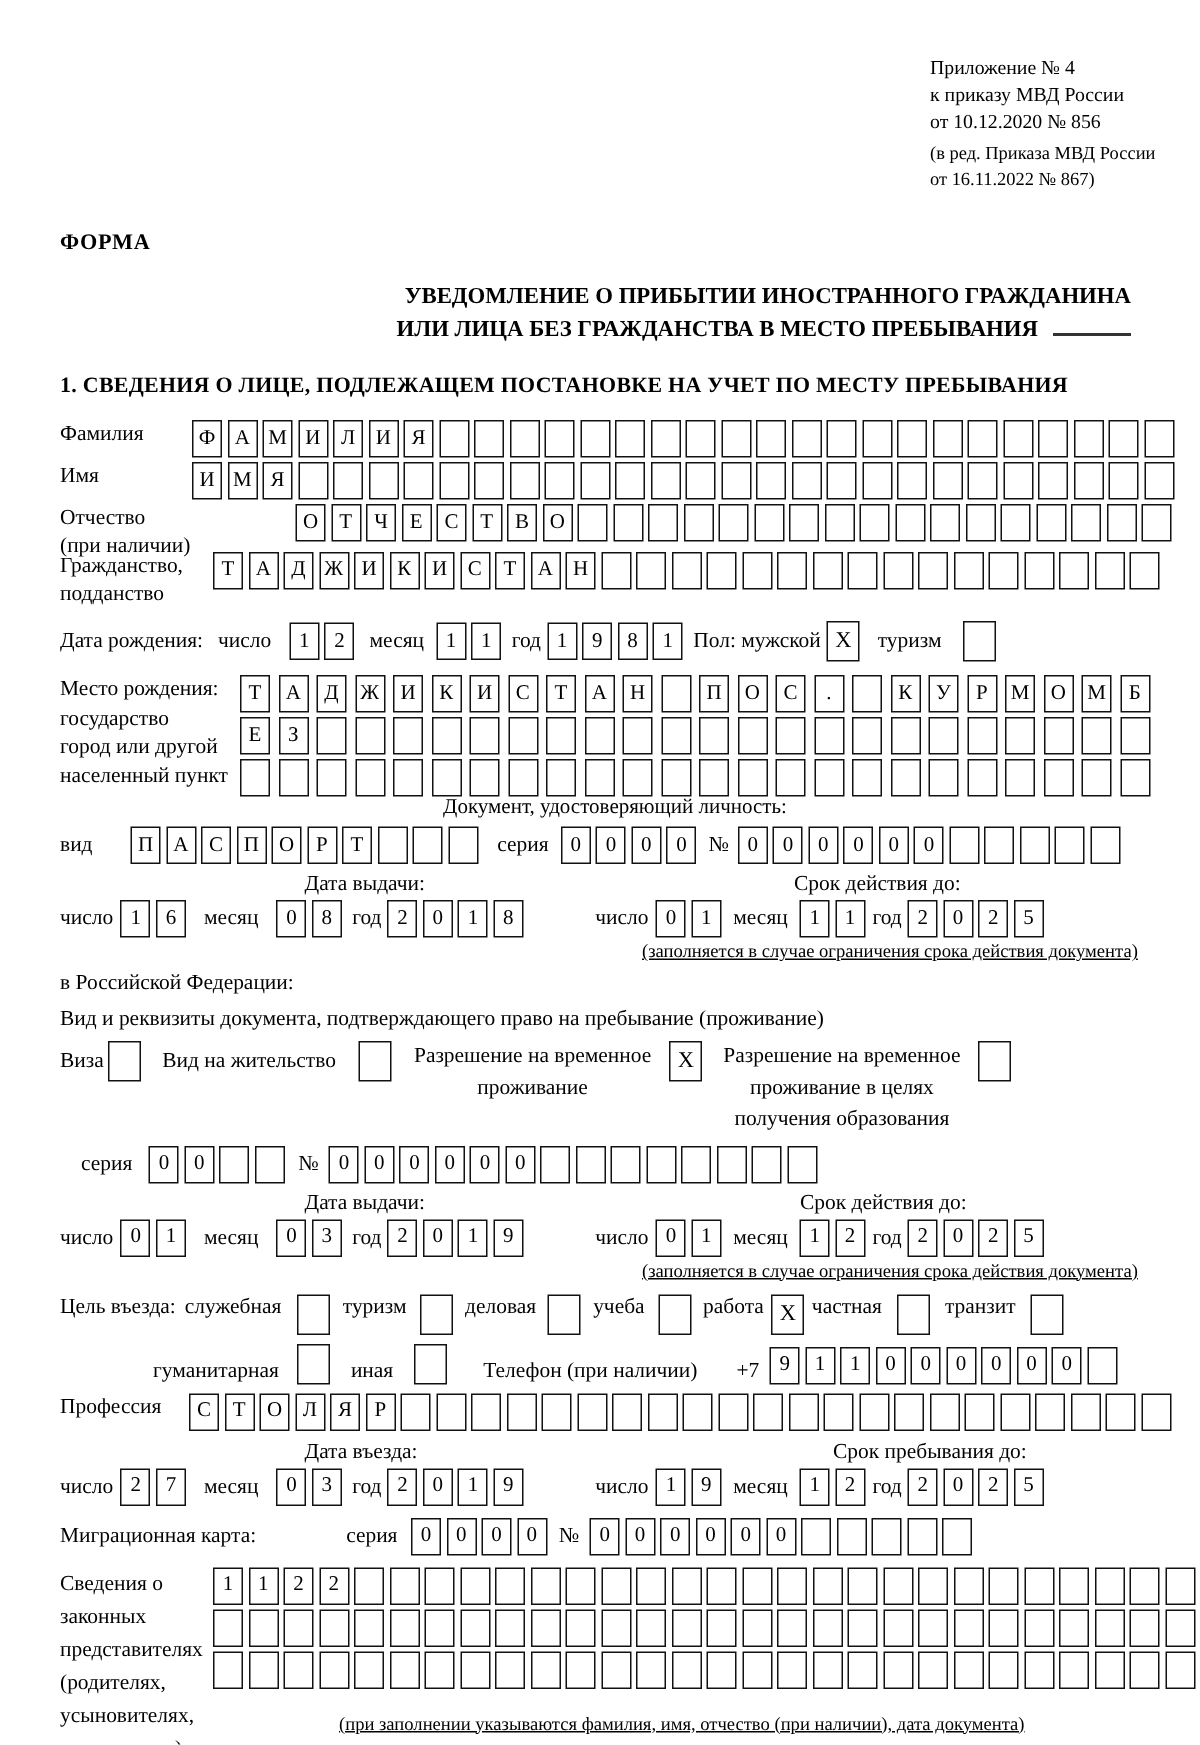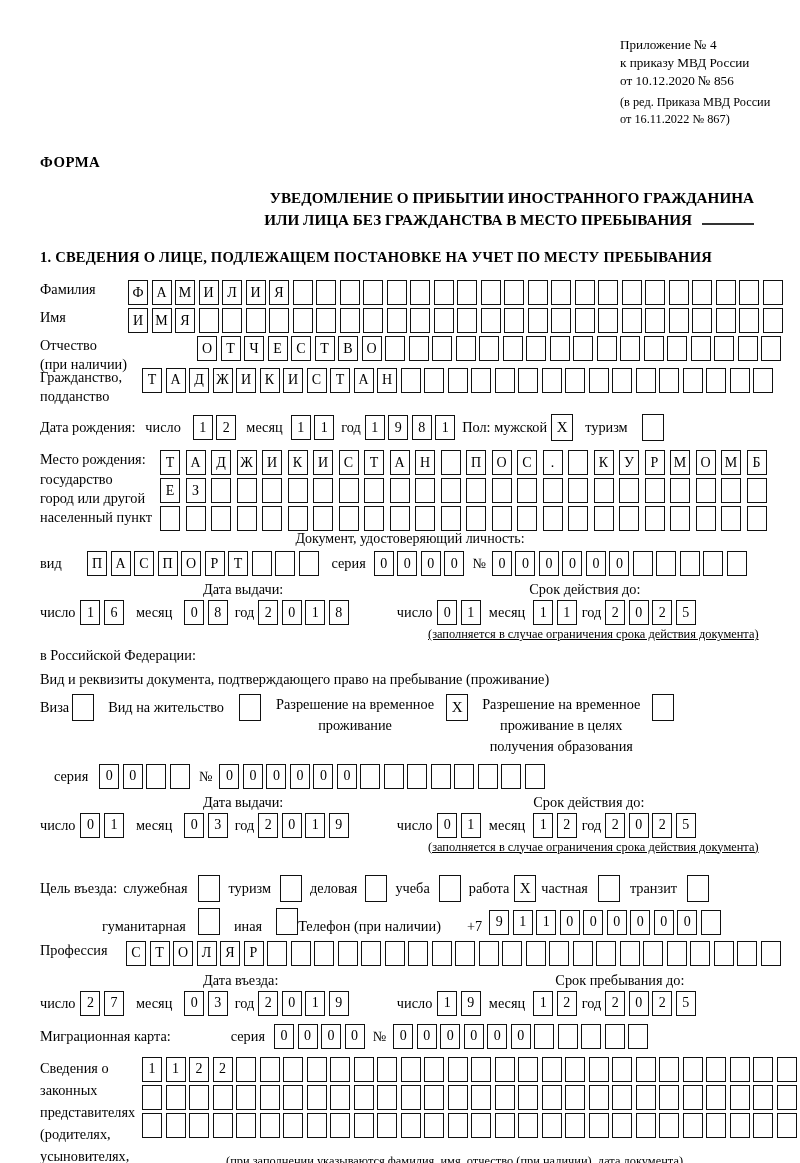--- a/index.html
+++ b/index.html
@@ -476,21 +476,21 @@
     <div class="cells" style="margin-left:4px">
         <span class="cell">2</span>
         <span class="cell">0</span>
         <span class="cell">2</span>
         <span class="cell">5</span>
       </div>
   </div>
 
   <div class="note" style="margin-left:388px;margin-top:2px">(заполняется в случае ограничения срока действия документа)</div>
 
-  <div class="row" style="margin-top:20px;align-items:center">
+  <div class="row" style="margin-top:8px;align-items:flex-start">
     <span>Цель въезда:</span>
     <span style="margin-left:6px">служебная</span>
     <div class="cells cb" style="margin-left:10px">
         <span class="cell"></span>
       </div>
     <span style="margin-left:9px">туризм</span>
     <div class="cells cb" style="margin-left:9px">
         <span class="cell"></span>
       </div>
     <span style="margin-left:8px">деловая</span>
@@ -517,21 +517,21 @@
 
   <div class="row" style="margin-top:6px;align-items:flex-end">
     <span style="margin-left:62px">гуманитарная</span>
     <div class="cells cb" style="margin-left:12px">
         <span class="cell"></span>
       </div>
     <span style="margin-left:14px">иная</span>
     <div class="cells cb" style="margin-left:14px">
         <span class="cell"></span>
       </div>
-    <span style="">Телефон (при наличии)</span>
+    <span style="margin-left:24px">Телефон (при наличии)</span>
     <span style="margin-left:26px">+7</span>
     <div class="cells" style="margin-left:7px">
         <span class="cell">9</span>
         <span class="cell">1</span>
         <span class="cell">1</span>
         <span class="cell">0</span>
         <span class="cell">0</span>
         <span class="cell">0</span>
         <span class="cell">0</span>
         <span class="cell">0</span>

